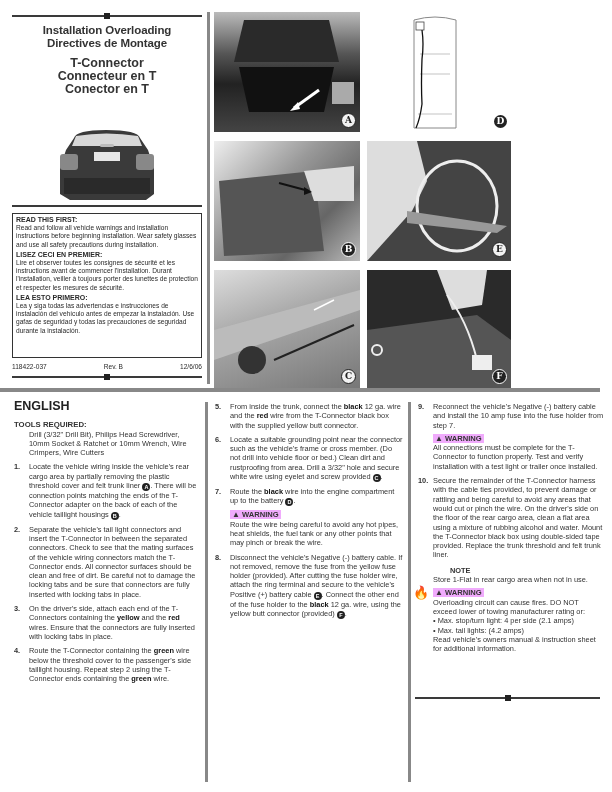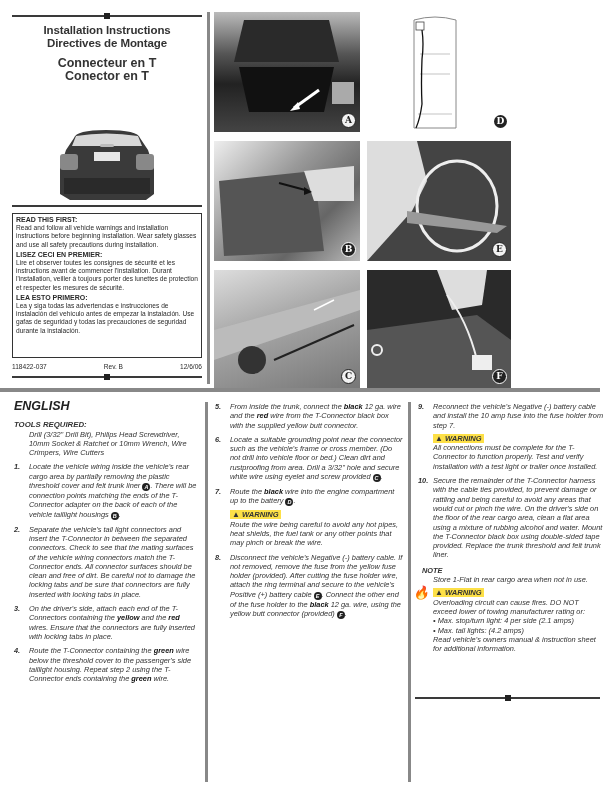--- a/index.html
+++ b/index.html
@@ -19,47 +19,48 @@
   
   .readbox { position:absolute; left:12px; top:213px; width:190px; height:145px; border:1.5px solid #333; box-sizing:border-box; padding:2px 3px; font-size:6.6px; line-height:8.2px; }
   .readbox .h { font-weight:bold; font-size:7px; margin-top:2px; }
   .readbox .h:first-child { margin-top:0; }
   .footer-ids { position:absolute; left:12px; top:363px; width:190px; font-size:6.6px; display:flex; justify-content:space-between; }
   
   .photo { position:absolute; overflow:hidden; background:#777; }
   .photo .lbl { position:absolute; right:4px; bottom:4px; width:13px; height:13px; border-radius:50%; background:#222; border:1px solid #fff; color:#fff; font-family:"DejaVu Serif", serif; font-size:9px; font-weight:bold; text-align:center; line-height:13px; }
   .photo .lbl.inv { background:#f2f2f2; color:#222; border-color:#222; }
   
-  .col { position:absolute; font-size:7.4px; line-height:9.3px; color:#333;font-style:italic; }
+  .col { position:absolute; font-size:7.4px; line-height:9.3px; color:#333; }
   .col h2 { margin:0; font-size:12.5px; font-weight:bold; color:#222; }
   .col .tools-h { font-weight:bold; font-size:7.8px; margin-top:9px; }
   .col .tools { padding-left:15px; }
   .step { display:flex; margin-top:5px; }
   .step .n { width:15px; flex:none; font-weight:bold; }
   .step .b { flex:1; }
   .alert { margin-left:15px; margin-top:4px; }
-  .alert .tag { display:inline-block; font-weight:bold; background:#fde047; padding:0 2px; font-size:7.6px; line-height:9px; }
+  .alert .tag { display:inline-block; font-weight:bold; background:#f0abfc; padding:0 2px; font-size:7.6px; line-height:9px; }
   .alert .tag .tri { font-size:8px; }
   .circ { display:inline-block; width:8px; height:8px; border-radius:50%; background:#222; color:#fff; font-size:5.5px; line-height:8px; text-align:center; font-weight:bold; vertical-align:-1px; }
-  .note-h { font-weight:bold; margin-top:6px; margin-left:4px; }
+  .note-h { font-weight:bold; margin-top:6px; margin-left:32px; }
   .note { margin-left:15px; }
   .fire { position:absolute; left:-20px; top:0px; font-size:13px; }
   b { color:#111; }
 </style>
 </head>
 <body>
 
 <div class="rule" style="left:12px; top:15px; width:190px;">
     <span class="knot"></span>
   </div>
 
 <div class="title-block">
-  <div class="t">Installation Instructions</div>
+  <div class="t">Installation Overloading</div>
   <div class="t">Directives de Montage</div>
   <div style="height:8px"></div>
+  <div class="p">T-Connector</div>
   <div class="p">Connecteur en T</div>
   <div class="p">Conector en T</div>
 </div>
 
 <svg class="car" viewBox="0 0 102 75">
   <path d="M18 10 Q20 2 50 2 Q82 2 84 10 L92 22 L98 40 L98 66 L90 72 L14 72 L4 66 L4 40 L10 22 Z" fill="#3a3a3a"></path>
   <path d="M20 8 Q50 3 82 8 L86 18 L16 18 Z" fill="#d8d8d8"></path>
   <rect x="4" y="26" width="18" height="16" rx="3" fill="#888"></rect>
   <rect x="80" y="26" width="18" height="16" rx="3" fill="#888"></rect>
   <rect x="38" y="24" width="26" height="9" fill="#e6e6e6"></rect>

